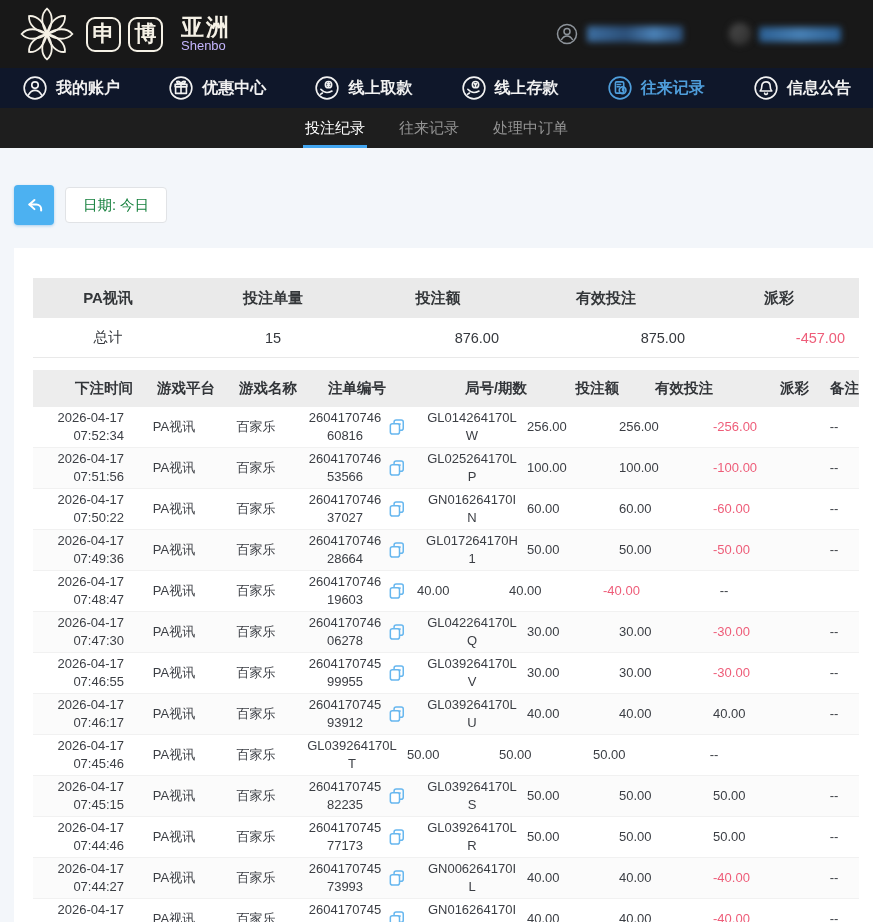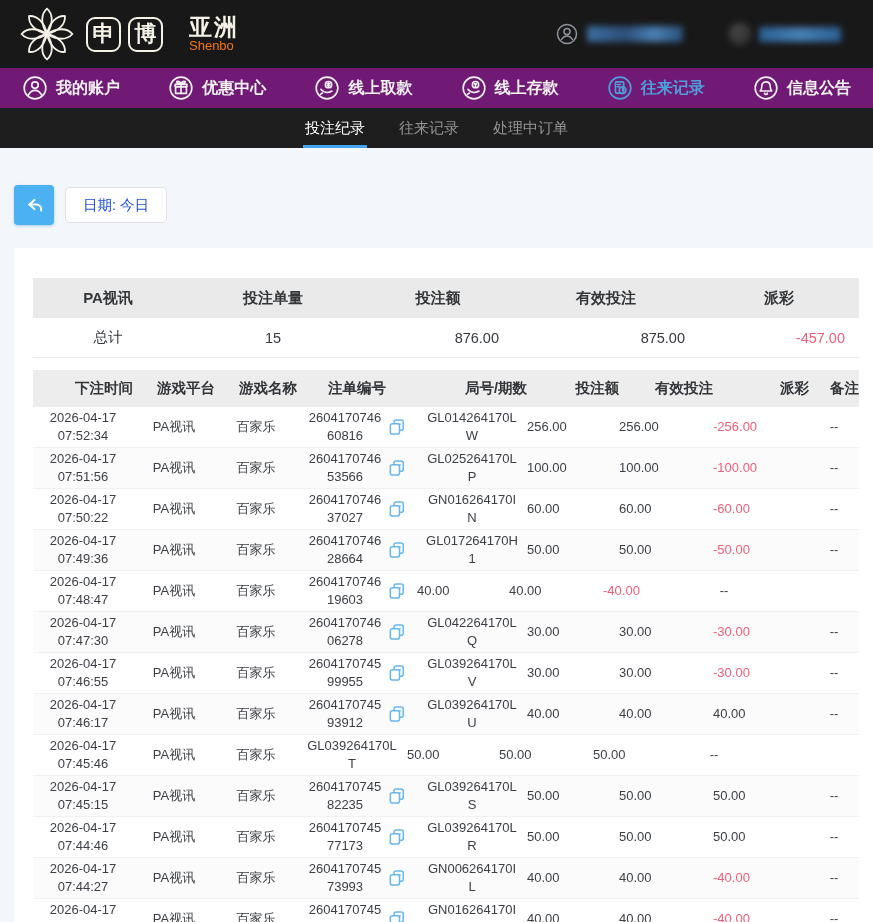--- a/index.html
+++ b/index.html
@@ -6,55 +6,55 @@
   body { font-family:"Liberation Sans","DejaVu Sans",sans-serif; background:#e9ecf0; }
   .page { width:873px; height:922px; overflow:hidden; background:#f3f6fa; position:relative; }
 
   
   .topbar { height:68px; background:#181818; display:flex; align-items:center; padding:0 18px; }
   .brand { display:flex; align-items:center; gap:10px; }
   .flower { width:58px; height:58px; }
   .zh-boxes { display:flex; gap:7px; }
   .zh-box { width:35px; height:35px; border:2px solid #f5f1e6; border-radius:9px; color:#f5f1e6;
             font-size:22px; font-weight:700; display:flex; align-items:center; justify-content:center; }
-  .brand-right { display:flex; flex-direction:column; line-height:1.05; margin-left:16px; }
+  .brand-right { display:flex; flex-direction:column; line-height:1.05; margin-left:8px; }
   .brand-region { color:#f5f1e6; font-size:23px; font-weight:700; letter-spacing:2px; }
-  .brand-latin { color:#f97316; font-size:13px; }
+  .brand-latin { color:#c4b5fd; font-size:13px; }
 
   .user-area { margin-left:auto; display:flex; align-items:center; gap:46px; padding-right:14px; }
   .user-group { display:flex; align-items:center; gap:8px; }
   .person-icon svg { display:block; }
   .redact { filter:blur(3px); border-radius:2px; }
   .redact.name { width:96px; height:16px; background:linear-gradient(90deg,#3d6ea0,#2c4f78 40%,#4a80b5 70%,#2c4f78); }
   .redact.coin { width:22px; height:22px; background:linear-gradient(135deg,#4a4a4a,#2e2e2e); border-radius:50%; }
   .redact.amount { width:82px; height:15px; background:linear-gradient(90deg,#2c5f92,#477fb3 50%,#2c5f92); }
 
   
-  .mainnav { height:40px; background:#701a75; display:flex; align-items:center; justify-content:space-between; padding:0 10px; }
+  .mainnav { height:40px; background:#0f172a; display:flex; align-items:center; justify-content:space-between; padding:0 10px; }
   .nav-item { display:flex; align-items:center; gap:8px; color:#f2f2f2; font-size:16px; font-weight:700;
               padding:0 12px; cursor:pointer; height:100%; }
   .nav-item .navicon { width:26px; height:26px; display:flex; }
   .nav-item .navicon svg { width:26px; height:26px; stroke:#f2f2f2; }
   .nav-item.active { color:#4f9edb; }
   .nav-item.active .navicon svg { stroke:#4f9edb; }
 
   
   .subtabs { height:40px; background:#1e1e1e; display:flex; align-items:stretch; justify-content:center; gap:30px; }
   .subtab { position:relative; display:flex; align-items:center; color:#949494; font-size:15px; padding:0 2px; cursor:pointer;font-family:Liberation Mono, monospace; }
   .subtab.active { color:#ffffff; }
   .subtab .underline { display:none; }
   .subtab.active .underline { display:block; position:absolute; left:0; right:0; bottom:0; height:3px; background:#42a5f0; }
 
   
   .content { padding-top:37px; }
   .toolbar { display:flex; align-items:center; padding-left:14px; }
   .back-btn { width:40px; height:40px; border:none; background:#4cb1f1; border-radius:4px; cursor:pointer;
               display:flex; align-items:center; justify-content:center; box-shadow:0 1px 3px rgba(60,150,220,.4); }
   .date-btn { margin-left:11px; height:36px; background:#ffffff; border:1px solid #e1e3e6; border-radius:4px;
-              padding:0 17px; font-size:14.5px; color:#1d4ed8; cursor:pointer; font-family:inherit; }
+              padding:0 17px; font-size:14.5px; color:#15803d; cursor:pointer; font-family:inherit; }
 
   .card { margin:23px 0 0 14px; background:#ffffff; padding:30px 14px 0 19px; min-height:671px; }
 
   
   .sumtable { width:100%; }
   .sumrow { display:flex; align-items:center; height:40px; }
   .sumrow.head { background:#eaeaea; font-weight:700; font-size:15px; color:#333639; }
   .sumrow.body { background:#fff; font-size:14.5px; color:#35383d; border-bottom:1px solid #e9e9e9; }
   .sc { text-align:center; }
   .sc-0 { width:150px; } .sc-1 { width:180px; } .sc-2 { width:150px; } .sc-3 { width:186px; } .sc-4 { flex:1; }
@@ -65,21 +65,21 @@
   
   .bets { margin-top:12px; }
   .thead { display:flex; align-items:center; height:37px; background:#ededed; font-weight:700; font-size:14.5px; color:#323539; }
   .th { text-align:right; }
   .trow { display:flex; align-items:center; min-height:41px; border-bottom:1px solid #f1f1f1; font-size:13px; color:#3b3e44; }
   .trow:nth-child(even) { background:#fbfbfb; }
   .td { text-align:center; line-height:1.35; }
   .c-time{width:100px;} .c-platform{width:82px;} .c-game{width:82px;} .c-order{width:120px;}
   .c-round{width:110px;} .c-bet{width:92px;} .c-valid{width:94px;} .c-payout{width:96px;} .c-remark{width:50px;}
   .td.c-bet,.td.c-valid,.td.c-payout { text-align:left; padding-right:12px; }
-  .time-text { display:inline-block; width:82px; }
+  .time-text { display:inline-block; width:82px;text-align:right; }
   .c-order { display:flex; align-items:center; justify-content:center; gap:4px; }
   .order-num { display:inline-block; width:76px; word-break:break-all; }
   .c-round .round-num { display:inline-block; width:92px; word-break:break-all; }
   .copy-icon { width:20px; height:20px; cursor:pointer; flex:none; }
   .copy-icon svg { display:block; }
 </style>
 </head>
 <body>
 
 <div class="page">

